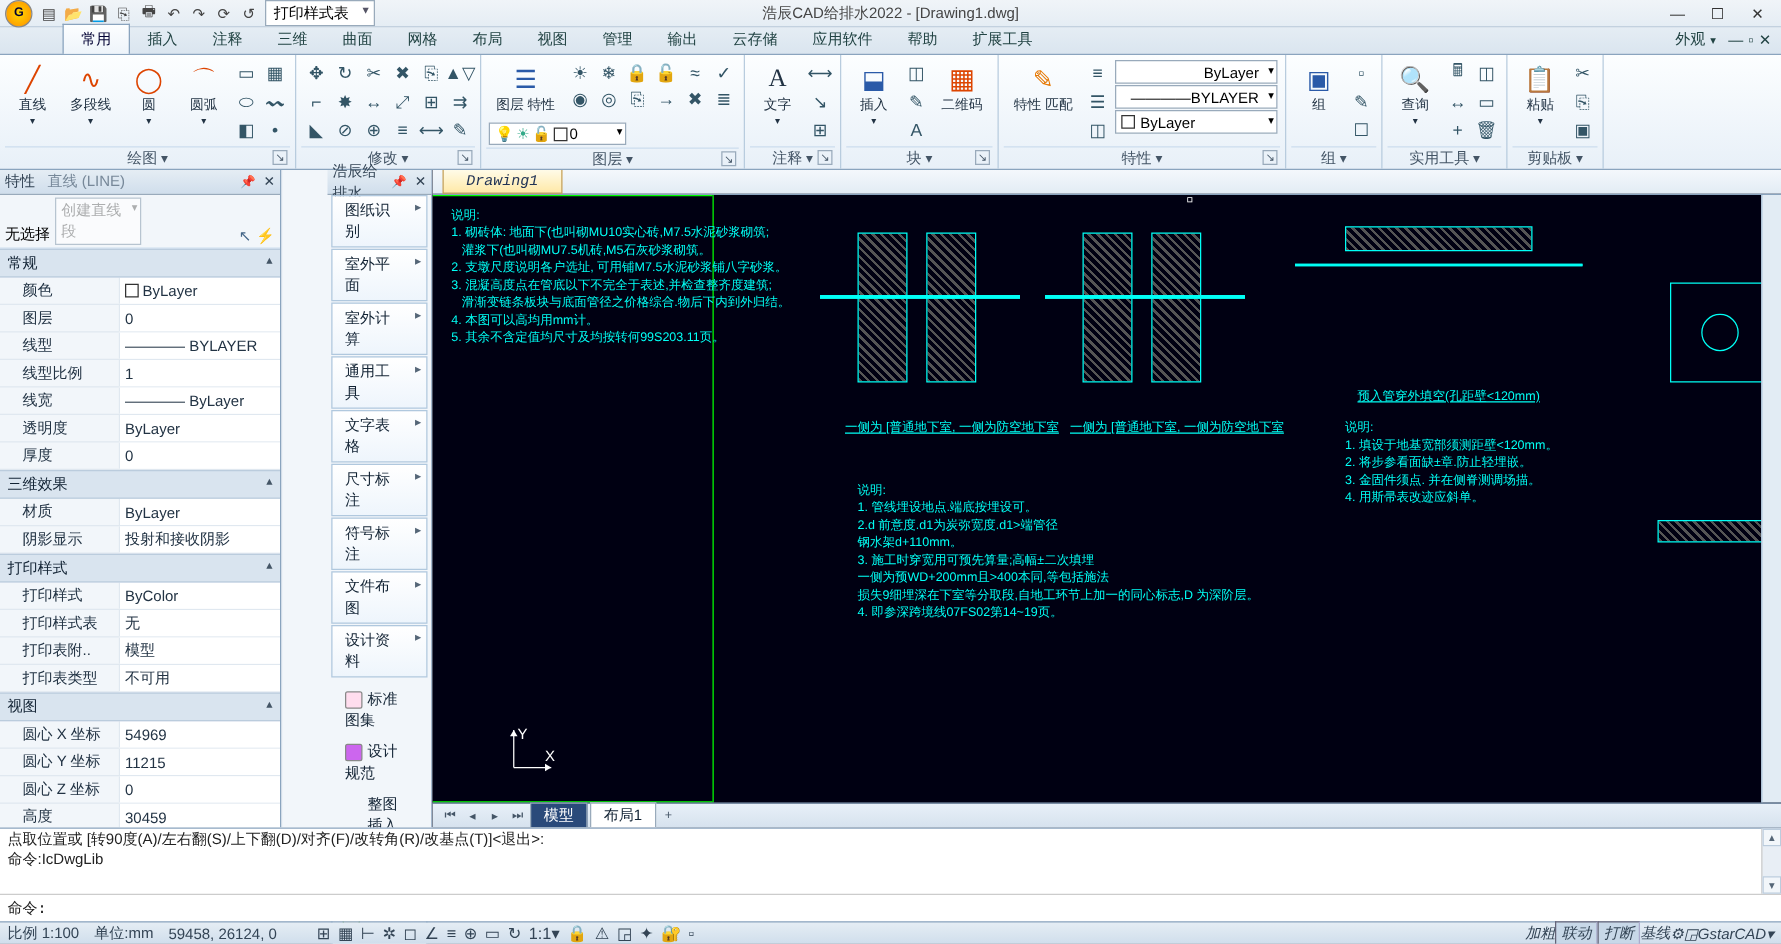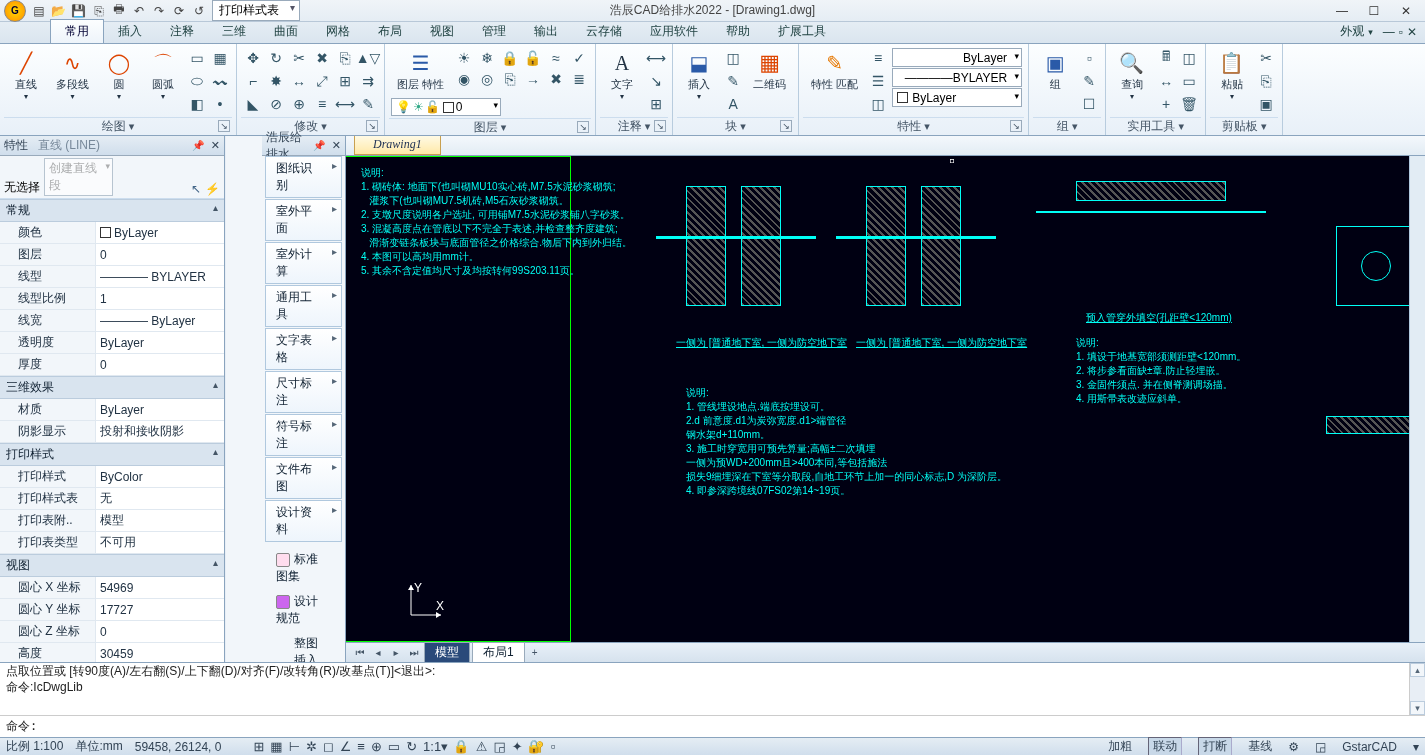--- a/index.html
+++ b/index.html
@@ -73,21 +73,21 @@
 .icon-sm { display: inline-block; width: 14px; height: 14px; margin-right: 4px; vertical-align: middle; border: 1px solid #888; background: #fde; border-radius: 2px; }
 .side-panel .spacer { flex: 1; }
 .design-tabs { display: flex; flex-direction: column; }
 .design-tab { display: flex; align-items: center; gap: 6px; padding: 4px 8px; border: 1px solid #b0c8de; margin: 0 3px 1px; background: linear-gradient(#fff, #eef5fc); color: #123; }
 .design-tab.active { background: linear-gradient(#ffe9b5, #ffd47a); border-color: #d8a54a; }
 .design-tab .di { width: 16px; height: 16px; border-radius: 50%; border: 1px solid #9c7; background: #fffbe8; }
 
 
 .draw-area { position: absolute; top: 136px; left: 346px; right: 0; bottom: 93px; background: #0a0a1a; overflow: hidden; }
 .doc-tabs { height: 20px; background: linear-gradient(#f4f8fc, #e2ecf4); display: flex; align-items: flex-end; padding-left: 8px; border-bottom: 1px solid #8aa4be; }
-.doc-tab { background: linear-gradient(#fffbe8, #ffe9a8); border: 1px solid #c8a050; padding: 2px 18px; font-style: italic; font-family: Liberation Serif, serif; color: #235; margin-top: 48px; }
+.doc-tab { background: linear-gradient(#fffbe8, #ffe9a8); border: 1px solid #c8a050; padding: 2px 18px; font-style: italic; font-family: Liberation Mono, monospace; color: #235; margin-top: 48px; }
 .canvas { position: absolute; top: 20px; left: 0; right: 0; bottom: 20px; background: #000012; }
 .canvas-text { position: absolute; color: #00fff5; font-size: 10px; line-height: 14px; font-family: SimSun, sans-serif; white-space: pre; }
 .canvas-shape { position: absolute; border: 1px solid #00fff5; }
 .cross-hatch { background: repeating-linear-gradient(45deg, #555 0 2px, transparent 2px 5px); }
 .ucs { position: absolute; left: 60px; bottom: 20px; color: #fff; font-size: 10px; }
 .ucs svg { overflow: visible; }
 .model-tabs { position: absolute; bottom: 0; left: 0; right: 0; height: 20px; background: linear-gradient(#e8f0f8, #d6e2ee); display: flex; align-items: center; padding-left: 6px; gap: 2px; border-top: 1px solid #8aa4be; }
 .mt-btn { width: 16px; height: 16px; display: flex; align-items: center; justify-content: center; color: #456; font-size: 10px; }
 .mt-tab { padding: 1px 10px; background: #fff; border: 1px solid #9ab; color: #123; }
 .mt-tab.active { background: #2a4a7a; color: #fff; }
@@ -98,21 +98,21 @@
 .cmd-history div { line-height: 16px; }
 .cmd-input-row { display: flex; align-items: center; padding: 2px 6px; }
 .cmd-label { color: #222; font-family: SimSun, monospace; }
 .cmd-input { flex: 1; border: none; outline: none; font-family: SimSun, monospace; margin-left: 4px; }
 
 
 .status-bar { position: absolute; bottom: 0; left: 0; right: 0; height: 18px; background: linear-gradient(#e5edf4, #d0deec); display: flex; align-items: center; padding: 0 6px; color: #345; border-top: 1px solid #8aa4be; }
 .status-seg { margin-right: 12px; }
 .status-icons { display: flex; gap: 6px; margin-left: 20px; align-items: center; }
 .status-icons .si { color: #345; font-size: 13px; }
-.status-right { margin-left: auto; display: flex; gap: 16px; align-items: center; }
+.status-right { margin-left: auto; display: flex; gap: 0; align-items: center; font-style: italic; }
 .inset-btn { background: #c8d8e8; border: 1px inset #aac; padding: 0 4px; }
 .scroll-v { position: absolute; top: 20px; right: 0; width: 16px; bottom: 20px; background: #e2ecf4; border-left: 1px solid #b0c8de; }
 .cmd-scroll { position: absolute; right: 0; top: 0; bottom: 22px; width: 16px; background: #e8eef5; border-left: 1px solid #ccc; }
 .cmd-scroll .arrow { height: 14px; display: flex; align-items: center; justify-content: center; font-size: 9px; color: #567; border: 1px solid #bcd; background: #f2f6fa; }
 </style>
 </head>
 <body>
 
 <div class="title-bar">
   <div class="logo">G</div>
@@ -439,21 +439,21 @@
       <div class="k">打印表类型</div>
       <div class="v">不可用</div>
     </div>
   <div class="prop-section"><span>视图</span><span class="chev">▴</span></div>
   <div class="prop-row">
       <div class="k">圆心 X 坐标</div>
       <div class="v">54969</div>
     </div>
   <div class="prop-row">
       <div class="k">圆心 Y 坐标</div>
-      <div class="v">17727</div>
+      <div class="v">11215</div>
     </div>
   <div class="prop-row">
       <div class="k">圆心 Z 坐标</div>
       <div class="v">0</div>
     </div>
   <div class="prop-row">
       <div class="k">高度</div>
       <div class="v">30459</div>
     </div>
 </div>

